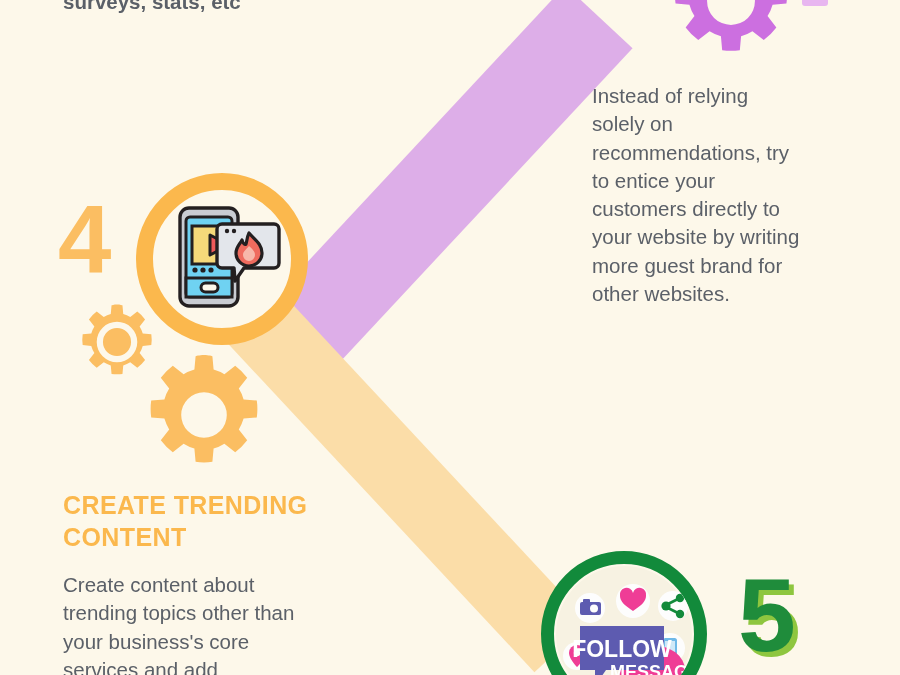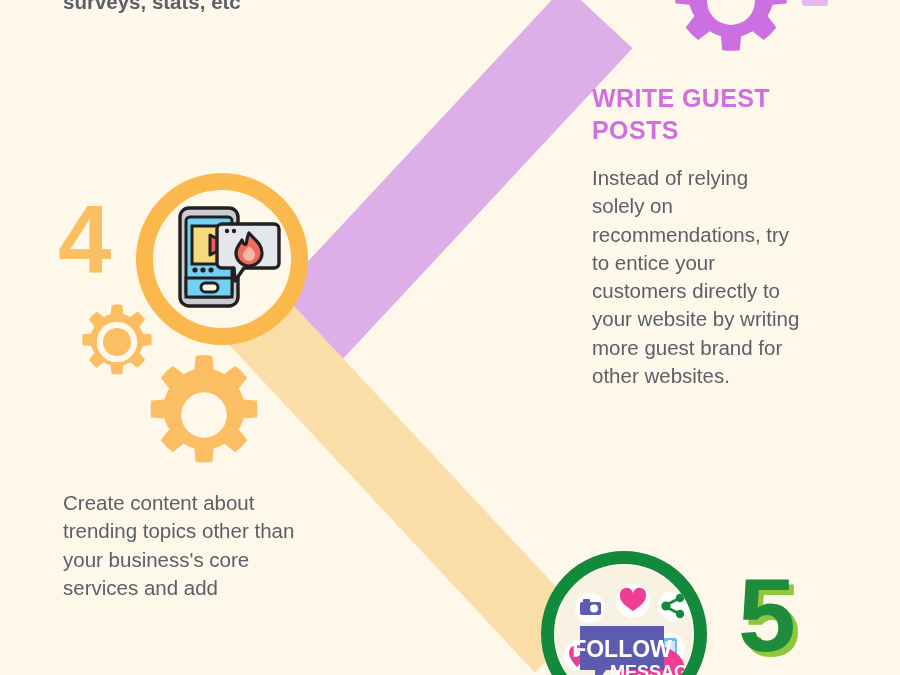--- a/index.html
+++ b/index.html
@@ -230,22 +230,22 @@
       </svg>
     </div>
   </div>
   <div id="number-five">5</div>
 
   <div class="col" id="col-left-top">
     <p class="body-text bold clip-top">surveys, stats, etc</p>
   </div>
 
   <div class="col" id="col-right">
-    <h2 class="heading purple">WRITE GUEST POSTS</h2>
     <p class="body-text">Instead of relying solely on recommendations, try to entice your customers directly to your website by writing more guest brand for other websites.</p>
     <div class="spacer"></div>
   </div>
 
   <div class="col" id="col-left-bot">
+    <h2 class="heading orange">CREATE TRENDING CONTENT</h2>
     <p class="body-text">Create content about trending topics other than your business's core services and add</p>
   </div>
 
 </div>
 
 </body></html>

